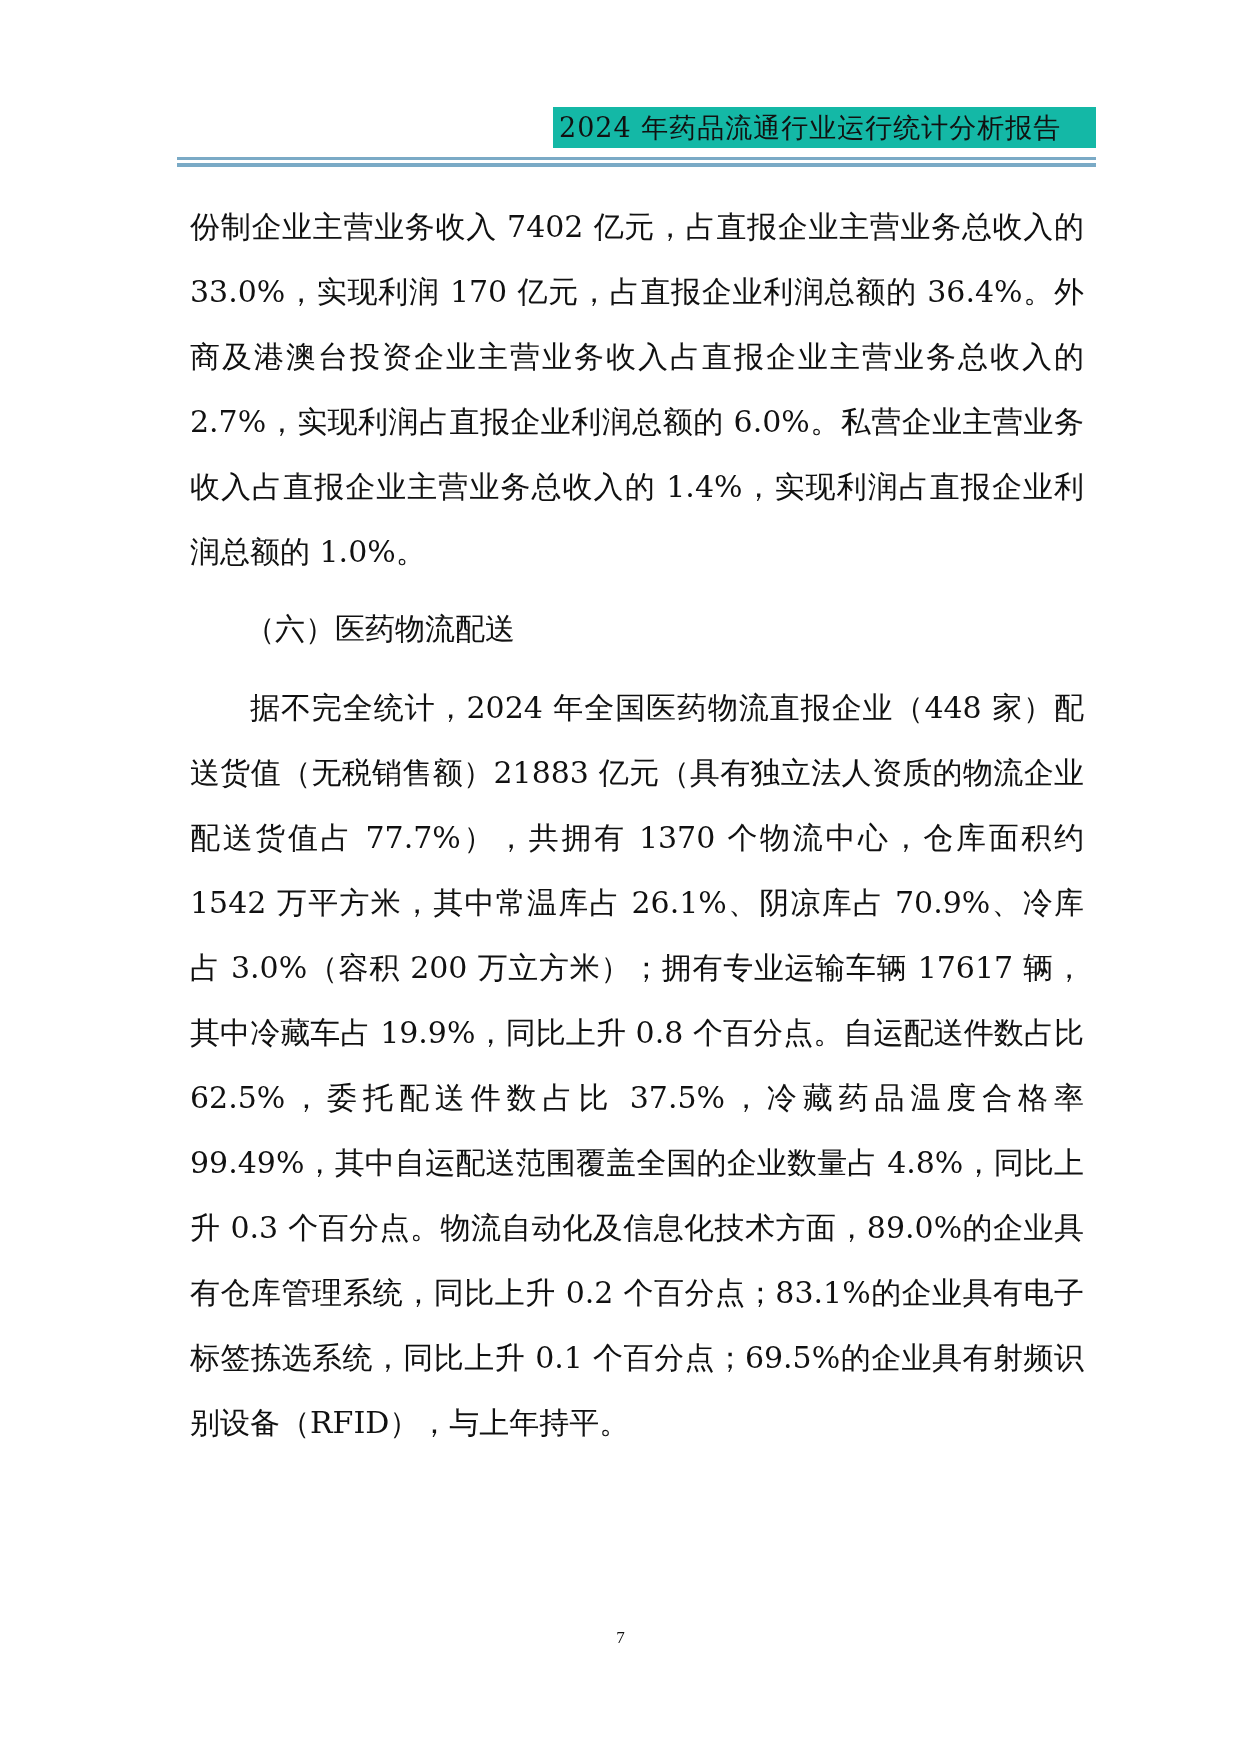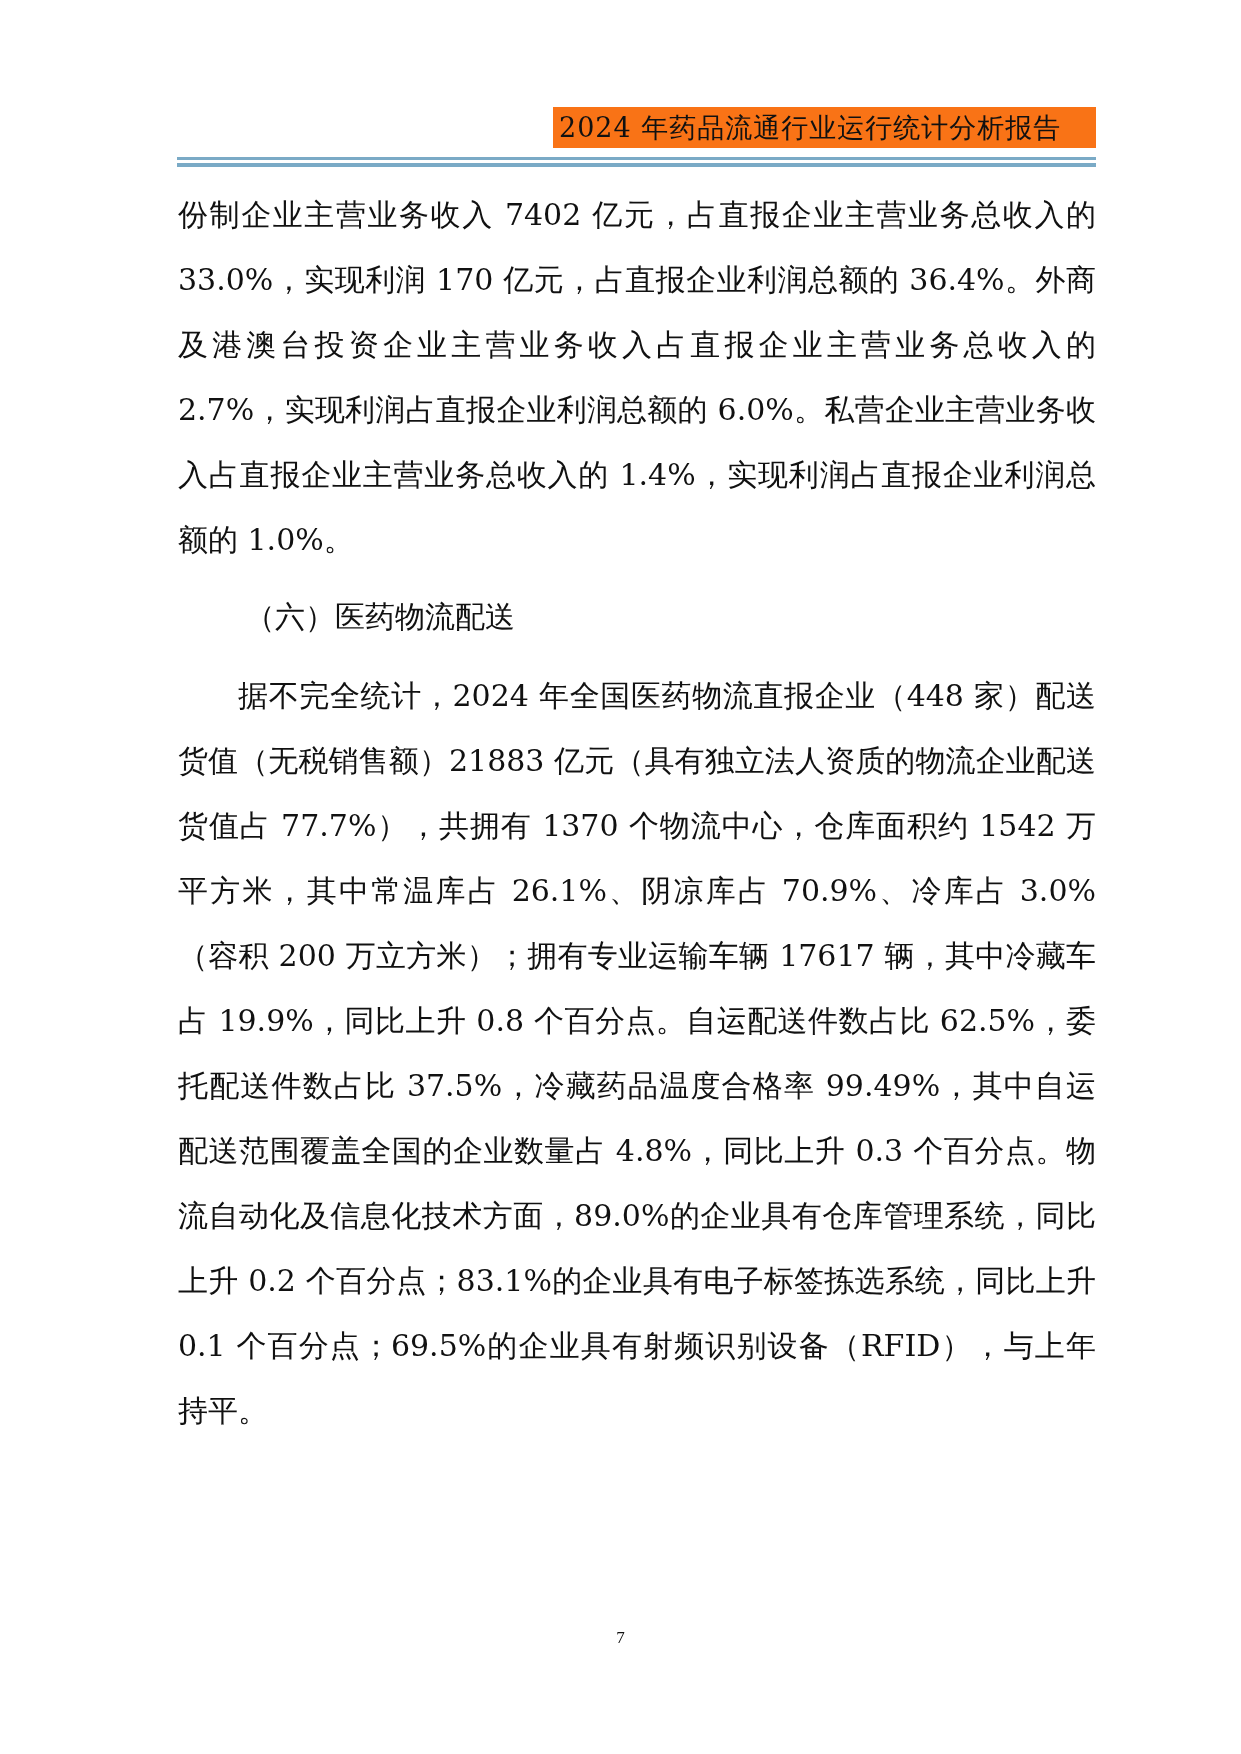--- a/index.html
+++ b/index.html
@@ -1,28 +1,28 @@
 <!DOCTYPE html>
 <html><head>
 <meta charset="utf-8">
 <style>
   html, body { margin: 0; padding: 0; background: #ffffff; }
   body { width: 1241px; height: 1754px; position: relative; overflow: hidden;
          font-family: "DejaVu Serif", "Liberation Serif", serif; color: #111; }
   .header-band { position: absolute; left: 553px; top: 107px; width: 543px; height: 41px;
-                 background: #f97316; display: flex; align-items: center; justify-content: flex-start;
+                 background: #14b8a6; display: flex; align-items: center; justify-content: flex-start;
                  padding-left: 6px; box-sizing: border-box; }
   .header-title { font-family: "DejaVu Serif", "Liberation Serif", serif; font-size: 27px; color: #111;
                   letter-spacing: 1px; white-space: nowrap; }
   .rule { position: absolute; left: 177px; width: 919px; background: #7aaac6; }
   .rule-1 { top: 157px; height: 3px; }
   .rule-2 { top: 163px; height: 4px; }
   .body-text { position: absolute; left: 178px; top: 182px; width: 918px;
                font-size: 30px; line-height: 65px; text-align: justify; text-align-last: left; }
-  .body-text p { margin: 0; }
+  .body-text p { margin: 12px; }
   .para-1 { }
   .section-heading { margin: 12px 0 14px 0 !important; padding-left: 67px; font-weight: normal; font-size: 30px; }
   .para-2 { text-indent: 60px; }
   .page-number { position: absolute; left: 0; width: 1241px; top: 1628px; text-align: center;
                  font-family: "Liberation Serif", serif; font-size: 17px; color: #111; }
 </style>
 </head>
 <body>
 
 <div class="header-band">

